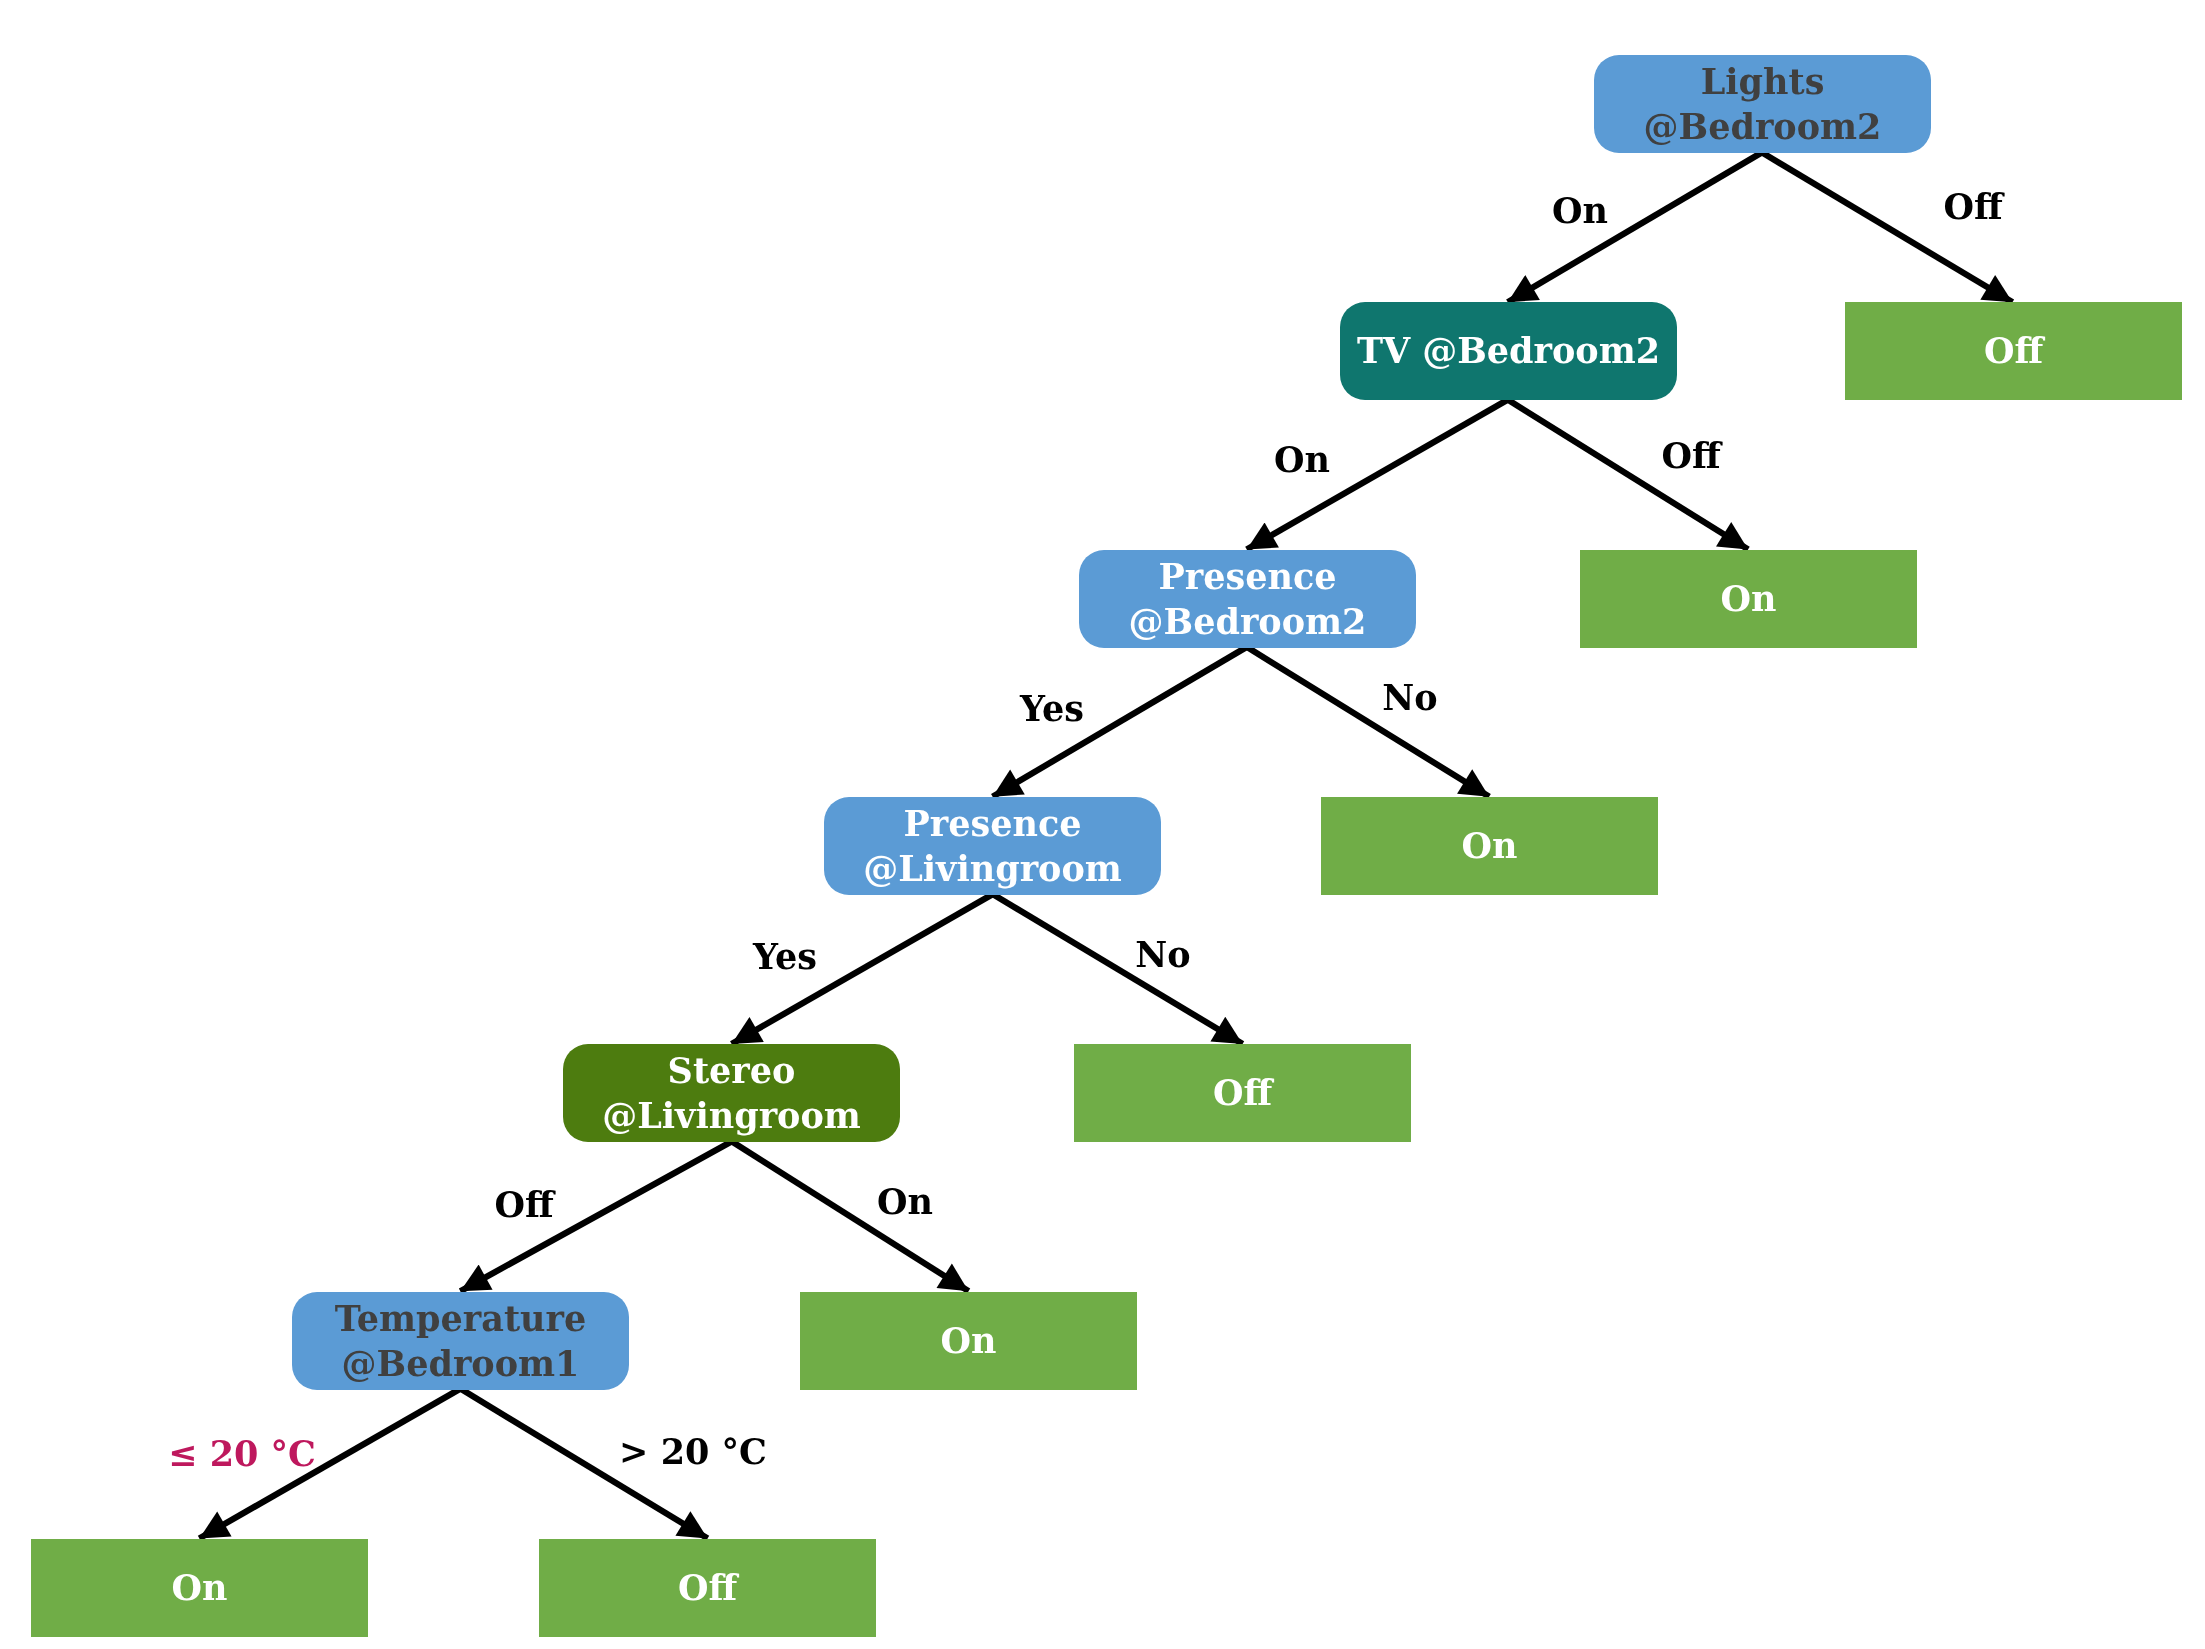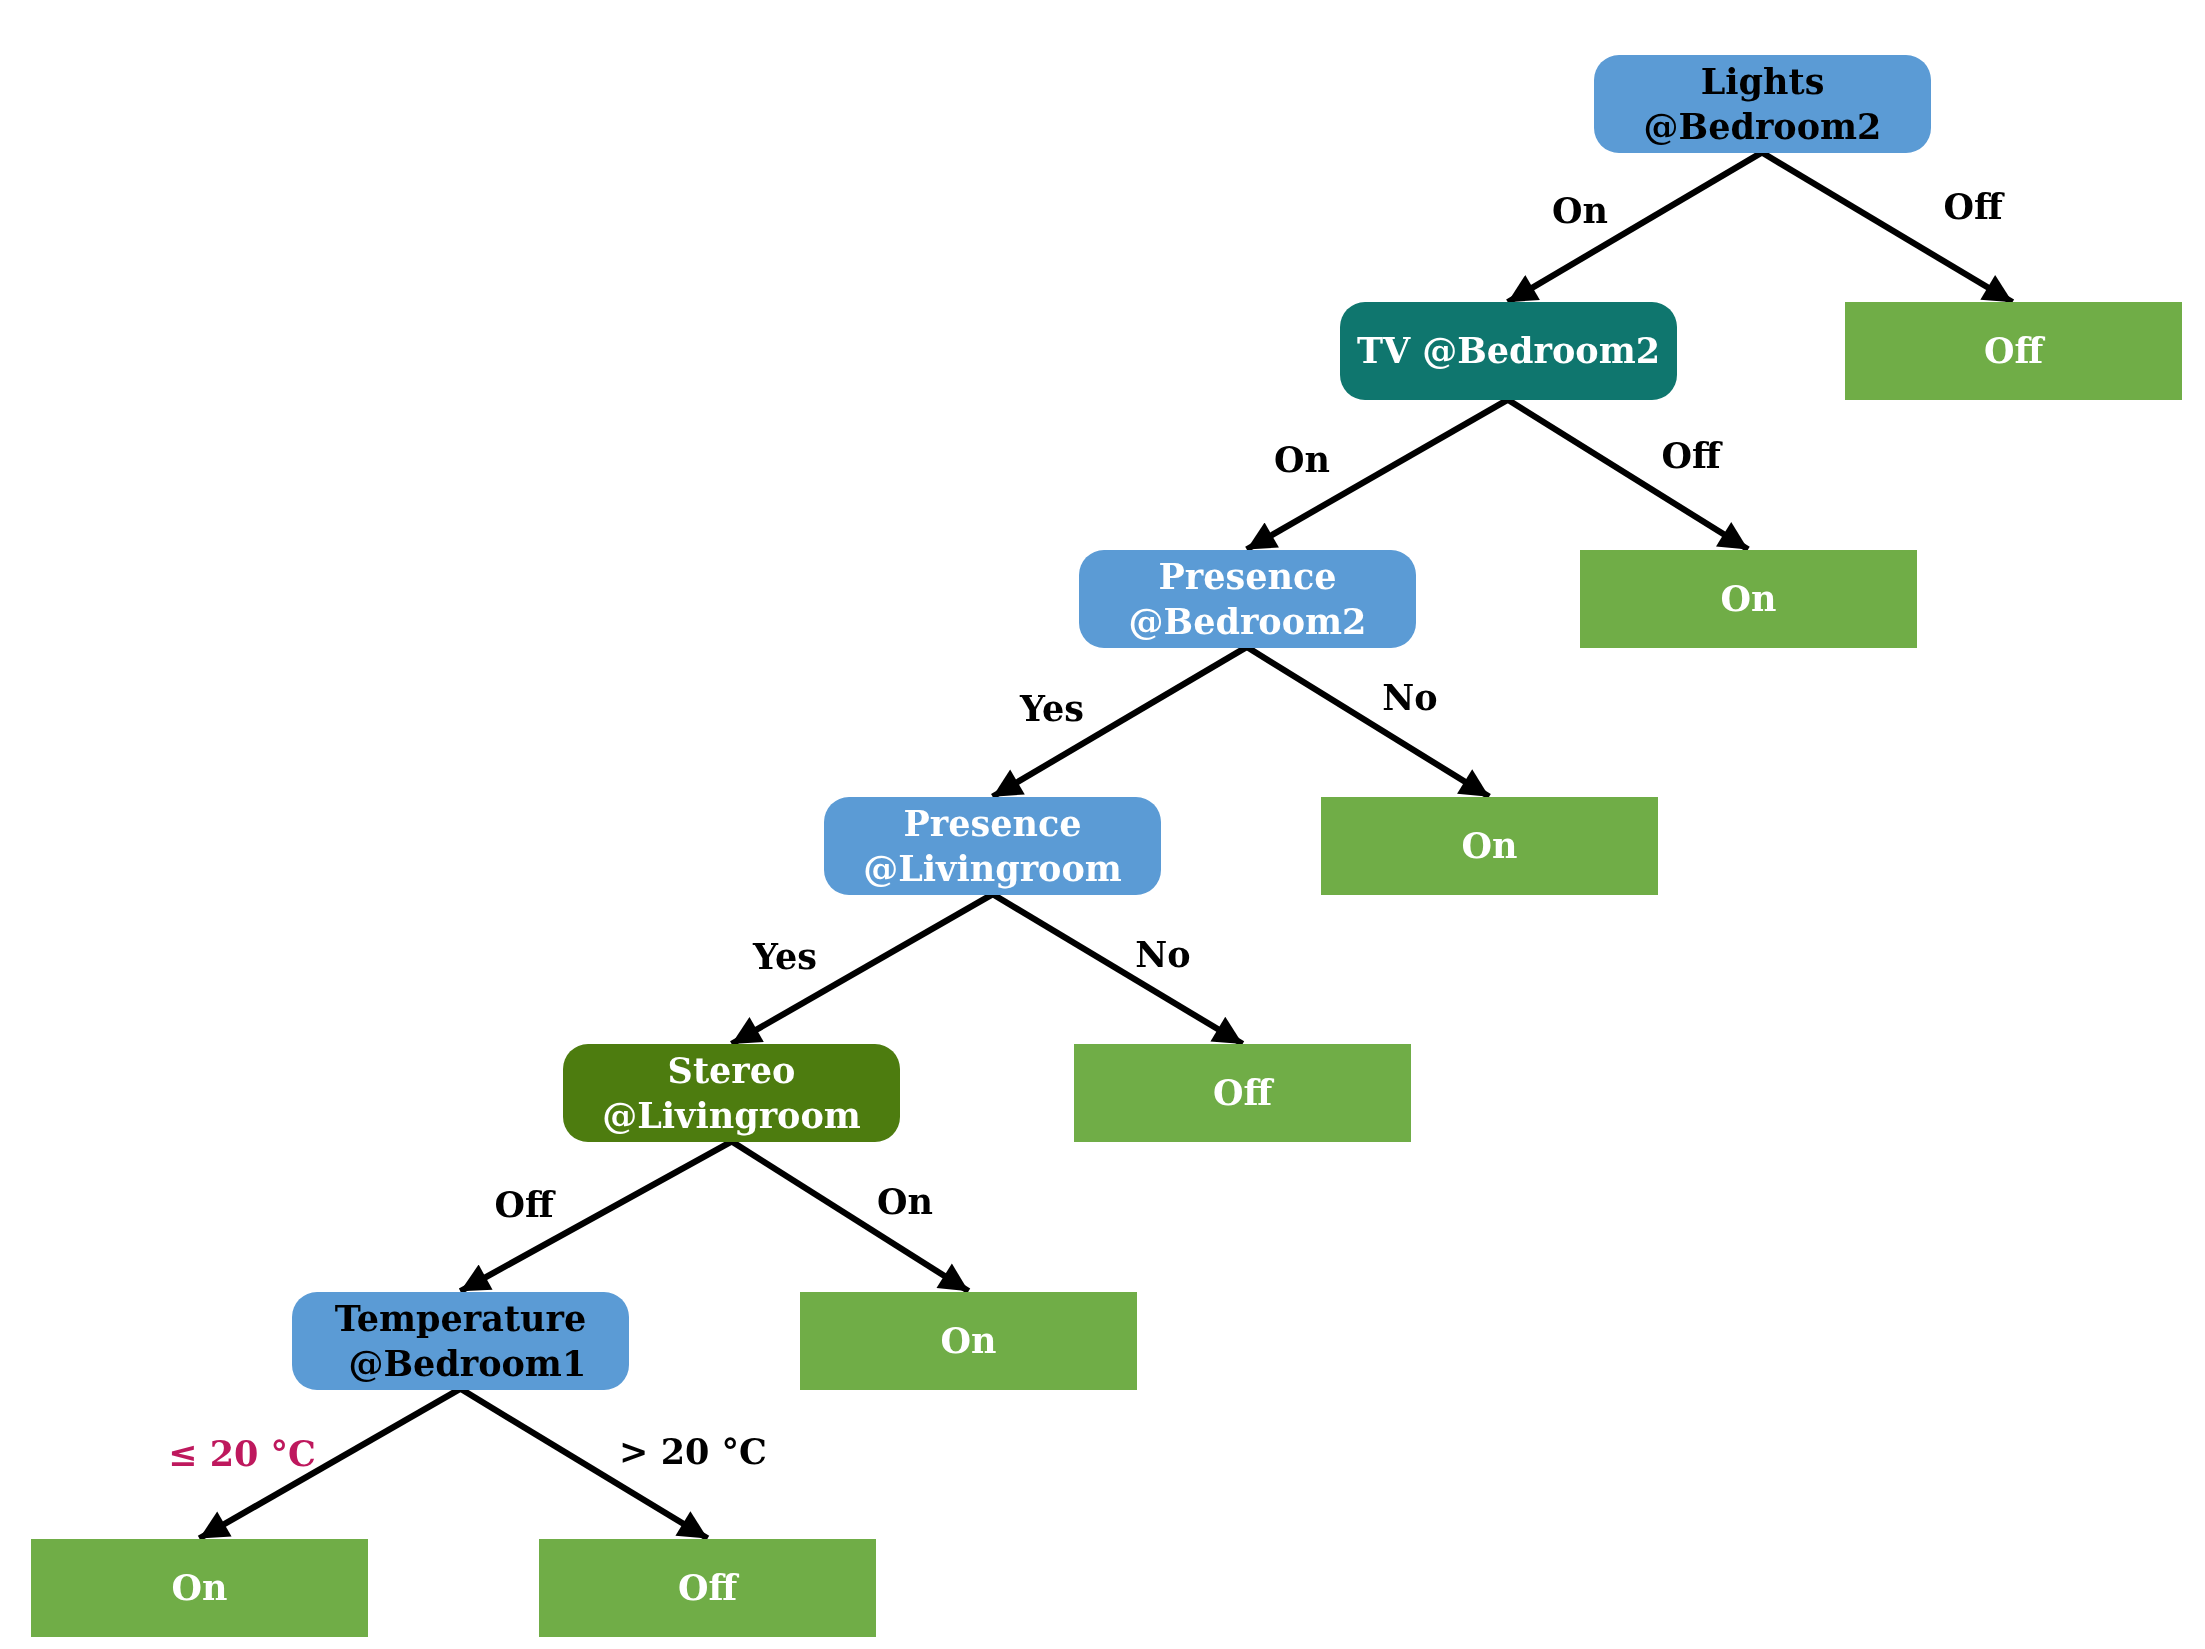--- a/index.html
+++ b/index.html
@@ -74,34 +74,34 @@
         <line x1="1815" y1="942" x2="2168" y2="1160" stroke="#000000" stroke-width="9" marker-end="url(#arrowhead)"></line>
         <line x1="1445" y1="1302" x2="1065" y2="1520" stroke="#000000" stroke-width="9" marker-end="url(#arrowhead)"></line>
         <line x1="1445" y1="1302" x2="1809" y2="1520" stroke="#000000" stroke-width="9" marker-end="url(#arrowhead)"></line>
         <line x1="1065" y1="1662" x2="670" y2="1880" stroke="#000000" stroke-width="9" marker-end="url(#arrowhead)"></line>
         <line x1="1065" y1="1662" x2="1410" y2="1880" stroke="#000000" stroke-width="9" marker-end="url(#arrowhead)"></line>
         <line x1="670" y1="2022" x2="290" y2="2240" stroke="#000000" stroke-width="9" marker-end="url(#arrowhead)"></line>
         <line x1="670" y1="2022" x2="1030" y2="2240" stroke="#000000" stroke-width="9" marker-end="url(#arrowhead)"></line>
       </g>
   </svg>
   <div id="node-layer">
-      <div class="node decision" style="left: 1594px; top: 55px; background: rgb(91, 155, 213); color: #000000;">Lights
+      <div class="node decision" style="left: 1594px; top: 55px; background: rgb(91, 155, 213); color: #404040;">Lights
 @Bedroom2</div>
       <div class="node decision" style="left: 1340px; top: 302px; background: #0f766e; color: rgb(255, 255, 255);">TV @Bedroom2</div>
       <div class="node leaf" style="left: 1845px; top: 302px; background: rgb(112, 173, 71); color: rgb(255, 255, 255);">Off</div>
       <div class="node decision" style="left: 1079px; top: 550px; background: rgb(91, 155, 213); color: rgb(255, 255, 255);">Presence
 @Bedroom2</div>
       <div class="node leaf" style="left: 1580px; top: 550px; background: rgb(112, 173, 71); color: rgb(255, 255, 255);">On</div>
       <div class="node decision" style="left: 824px; top: 797px; background: rgb(91, 155, 213); color: rgb(255, 255, 255);">Presence
 @Livingroom</div>
       <div class="node leaf" style="left: 1321px; top: 797px; background: rgb(112, 173, 71); color: rgb(255, 255, 255);">On</div>
       <div class="node decision" style="left: 563px; top: 1044px; background: #4d7c0f; color: rgb(255, 255, 255);">Stereo
 @Livingroom</div>
       <div class="node leaf" style="left: 1074px; top: 1044px; background: rgb(112, 173, 71); color: rgb(255, 255, 255);">Off</div>
-      <div class="node decision" style="left: 292px; top: 1292px; background: rgb(91, 155, 213); color: #000000; text-align: right;">Temperature
+      <div class="node decision" style="left: 292px; top: 1292px; background: rgb(91, 155, 213); color: #404040;">Temperature
 @Bedroom1</div>
       <div class="node leaf" style="left: 800px; top: 1292px; background: rgb(112, 173, 71); color: rgb(255, 255, 255);">On</div>
       <div class="node leaf" style="left: 31px; top: 1539px; background: rgb(112, 173, 71); color: rgb(255, 255, 255);">On</div>
       <div class="node leaf" style="left: 539px; top: 1539px; background: rgb(112, 173, 71); color: rgb(255, 255, 255);">Off</div>
     </div>
   <div id="label-layer">
       <div class="edge-label" style="left: 1580px; top: 210px; color: rgb(0, 0, 0);">On</div>
       <div class="edge-label" style="left: 1973px; top: 206px; color: rgb(0, 0, 0);">Off</div>
       <div class="edge-label" style="left: 1302px; top: 459px; color: rgb(0, 0, 0);">On</div>
       <div class="edge-label" style="left: 1691px; top: 455px; color: rgb(0, 0, 0);">Off</div>

